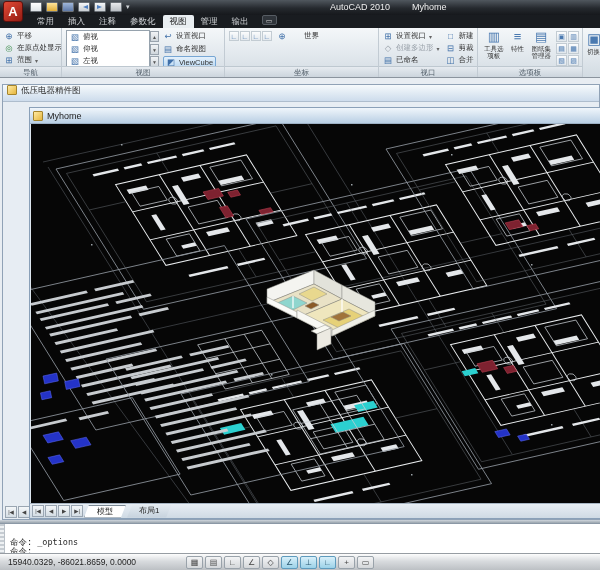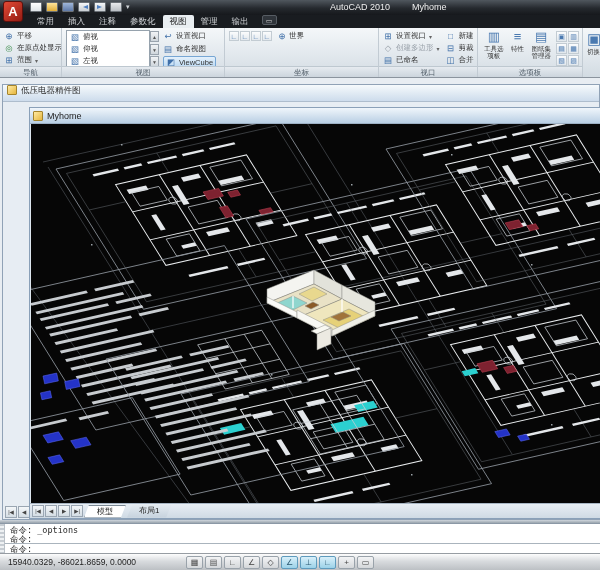--- a/index.html
+++ b/index.html
@@ -68,21 +68,21 @@
   .viewlist { width:84px; background:#fff; border:1px solid #96a2ad; font-size:7.5px; color:#333; }
   .viewlist .vrow { display:flex; gap:3px; align-items:center; height:12px; padding-left:3px; }
   .vscroll { width:9px; display:flex; flex-direction:column; justify-content:space-between; padding:1px 0; }
   .vscroll div { height:11px; width:9px; border:1px solid #9aa4ae; background:linear-gradient(#f2f4f6,#cfd6dc); font-size:5px; text-align:center; line-height:10px; color:#555; }
   .viewcol { display:flex; flex-direction:column; justify-content:space-between; padding:0 0 0 4px; }
   .vbtn { display:flex; gap:3px; align-items:center; height:12px; font-size:7.5px; color:#333; white-space:nowrap; }
   .vbtn.hl { background:linear-gradient(#e4f1fc,#bcd9f2); border:1px solid #76a6d4; border-radius:2px; padding:0 2px; }
   
   .ucsrow { display:flex; align-items:center; gap:1px; height:12px; font-size:7.5px; color:#333; white-space:nowrap; }
   .ucsico { width:10px; height:10px; border:1px solid #c3ccd3; background:linear-gradient(#fbfcfd,#e4e9ee); font-size:7px; line-height:9px; text-align:center; color:#4a79b0; flex:none;}
-  .ucsrow .txt { margin-left:1px; }
+  .ucsrow .txt { margin-left:16px; }
   
   .vpcols { display:flex; gap:6px; }
   .vpcol { display:flex; flex-direction:column; }
   
   .palrow { display:flex; height:38px; }
   .bigbtn { width:27px; display:flex; flex-direction:column; align-items:center; font-size:6.5px; color:#333; text-align:center; line-height:1.05; }
   .bigbtn .bicon { font-size:13px; color:#4a79b0; height:16px; }
   .minigrid { display:grid; grid-template-columns:11px 11px; grid-auto-rows:11px; gap:1px; margin-left:3px; margin-top:1px; }
   .minigrid div { border:1px solid #c3ccd3; background:linear-gradient(#fbfcfd,#e2e8ed); font-size:7px; line-height:9px; text-align:center; color:#4a79b0; }
   .panel.cut { border-right:none; }
@@ -122,21 +122,21 @@
   
   .splitter { position:absolute; left:0; top:520px; width:600px; height:3px; background:linear-gradient(#cfd6dc,#9aa4ae); }
   .cmdwin {
     position:absolute; left:0; top:523px; width:600px; height:30px; background:#fff;
     font-family:"DejaVu Sans Mono", monospace; font-size:8.5px; color:#2a2a2a;
     border-top:1px solid #8b98a6;
   }
   .cmd-grip { position:absolute; left:0; top:0; bottom:0; width:5px;
     background:repeating-linear-gradient(#c6ccd2 0 2px, #eef1f3 2px 4px); border-right:1px solid #b9c0c7; }
   .cmd-line { padding-left:10px; height:9px; line-height:9px; white-space:pre; }
-  .cmd-hist { padding-top:2px; height:19px; }
+  .cmd-hist { padding-top:2px; height:19px;margin-top:12px; }
   .cmd-input { border-top:1px solid #aab4bd; padding-top:1px; height:10px; }
   
   .statusbar {
     position:absolute; left:0; top:553px; width:600px; height:17px;
     background:linear-gradient(#fdfdfd,#d8dbde 45%, #bcc0c4);
     border-top:1px solid #979da3; display:flex; align-items:center; padding-left:8px;
     font-size:8.5px; color:#222;
   }
   .coords { width:178px; white-space:nowrap; }
   .toggles { display:flex; gap:2px; }

